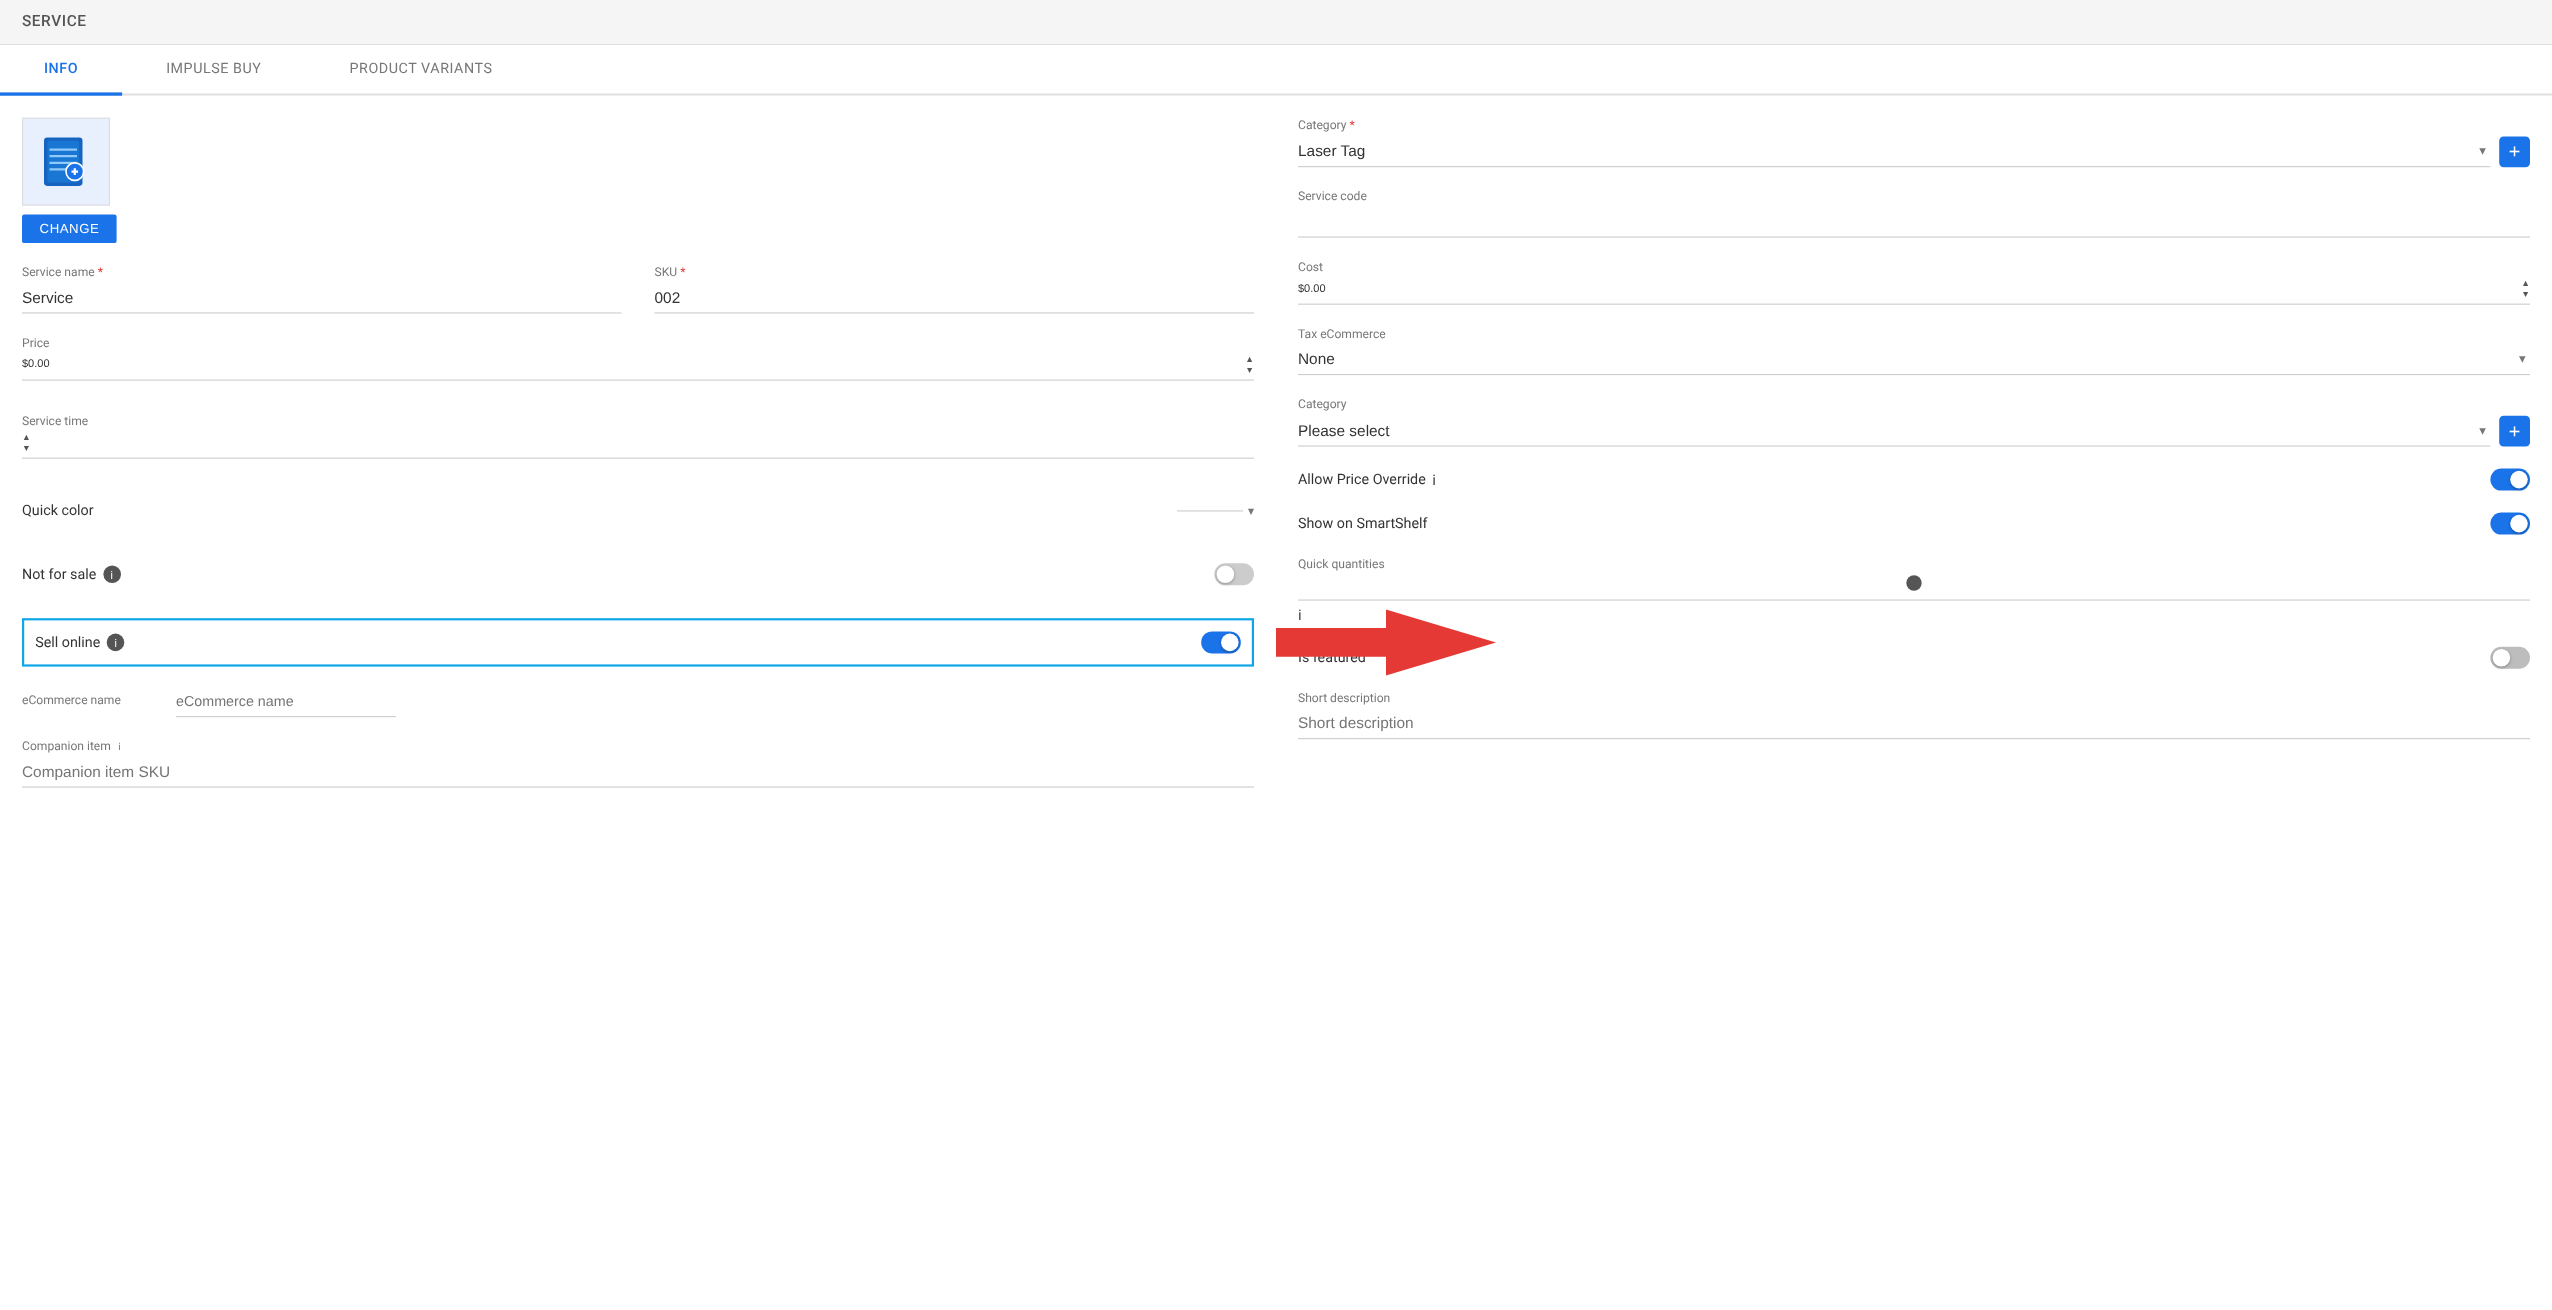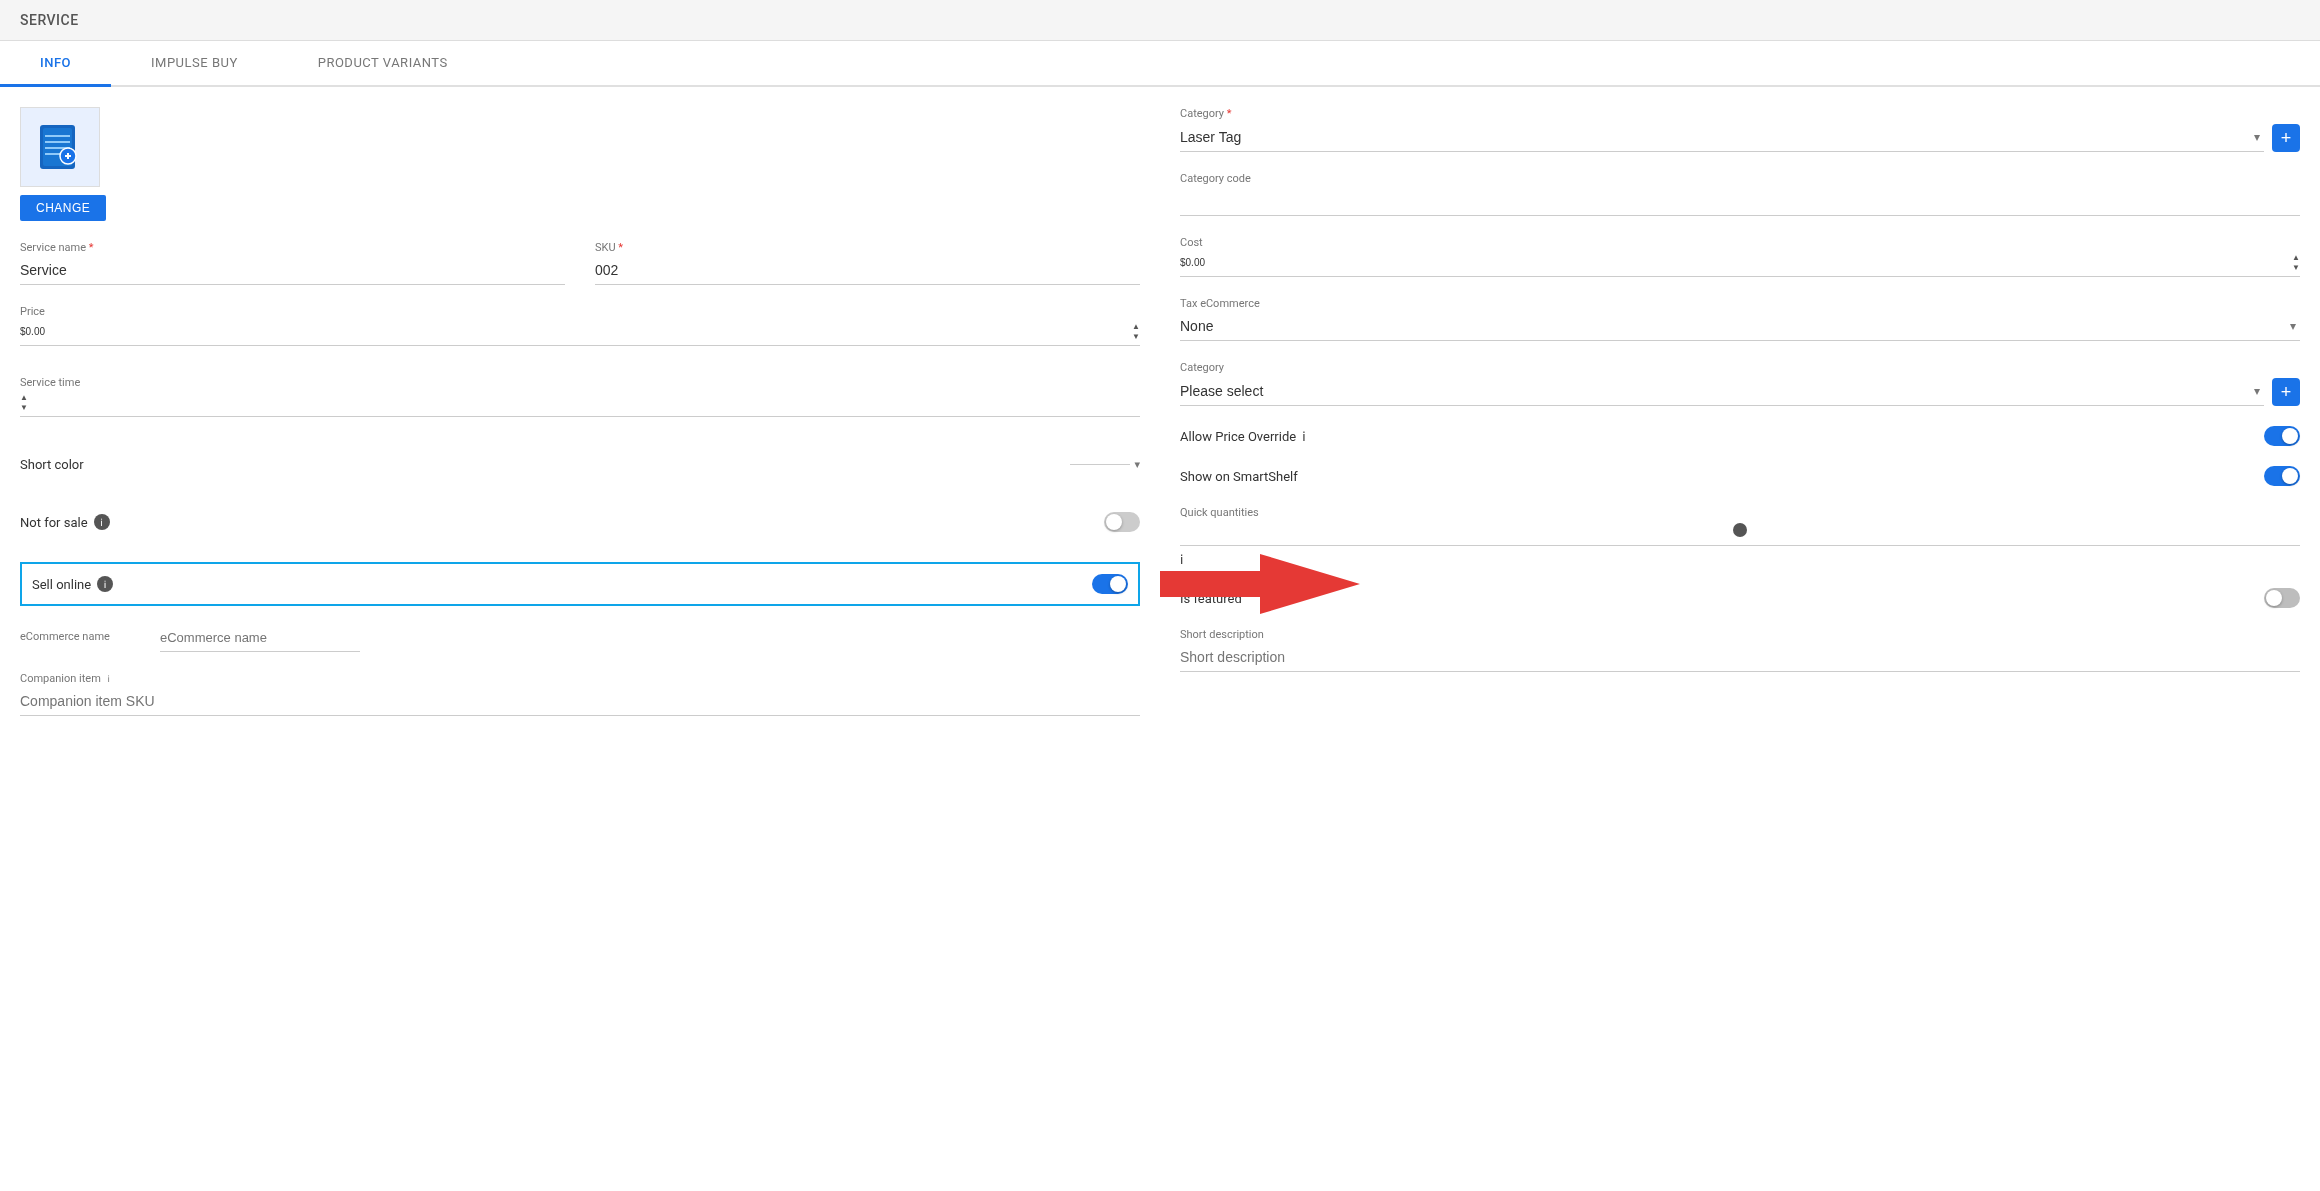--- a/index.html
+++ b/index.html
@@ -420,21 +420,21 @@
         <label class="field-label">Service time</label>
         <div class="spinner-field">
           <div class="spinner-arrows">
             <span>▲</span>
             <span>▼</span>
           </div>
         </div>
       </div>
 
       <div class="toggle-row">
-        <span class="toggle-label">Short color</span>
+        <span class="toggle-label">Quick color</span>
         <div style="margin-left:auto; display:flex; align-items:center; gap:4px;">
           <div style="width:60px; height:1px; background:#ccc;"></div>
           <span style="font-size:11px; color:#777;">▾</span>
         </div>
       </div>
 
       <div class="toggle-row">
         <span class="toggle-label">
           <span>Not for sale</span>
           <span class="info-icon">ℹ</span>
@@ -495,21 +495,21 @@
           <div class="category-select-wrap">
             <select class="select-field">
               <option>Laser Tag</option>
             </select>
           </div>
           <button class="add-btn">+</button>
         </div>
       </div>
 
       <div class="form-field" style="margin-bottom:20px;">
-        <label class="field-label">Category code</label>
+        <label class="field-label">Service code</label>
         <input type="text" class="field-input" style="">
       </div>
 
       <div class="form-field" style="margin-bottom:20px;">
         <label class="field-label">Cost</label>
         <div class="spinner-field">
           <input type="text" value="$0.00" style="">
           <div class="spinner-arrows">
             <span>▲</span>
             <span>▼</span>

